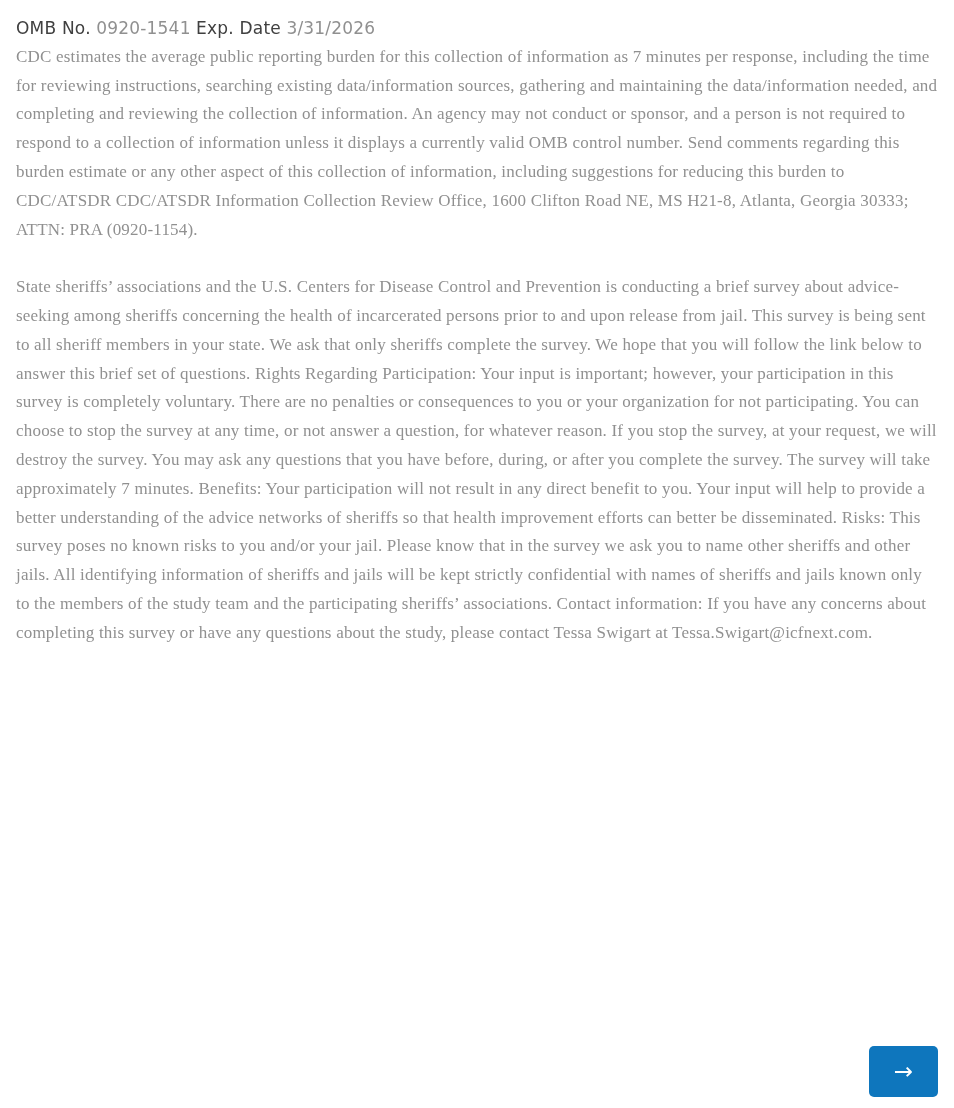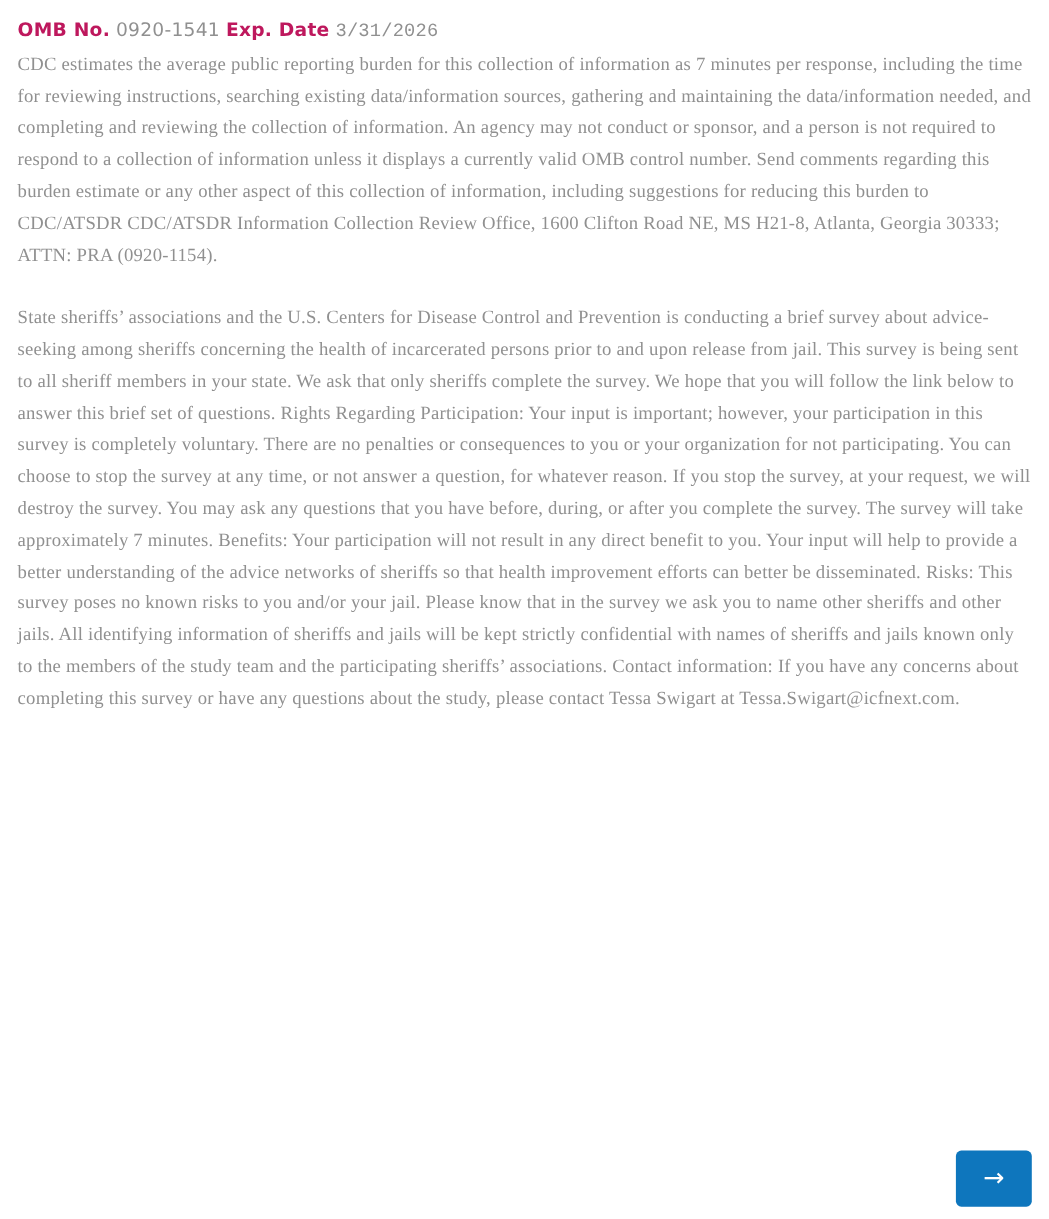--- a/index.html
+++ b/index.html
@@ -20,25 +20,25 @@
     padding: 14px 14px 0 16px;
     width: 954px;
   }
   .omb-line, .body-text {
     font-size: 17px;
     line-height: 28.8px;
     letter-spacing: 0.2px;
     color: #909090;
   }
   .omb-line .bold {
-    font-weight: 700;
-    color: #be185d;
+    font-weight: 400;
+    color: #404040;
   }
   .omb-line span { margin-right: 0.32em; }
-  .omb-line span:last-child { margin-right: 0; font-family: Liberation Mono, monospace; }
+  .omb-line span:last-child { margin-right: 0; }
   .body-text { margin: 0 0 28.8px 0; font-family: Liberation Serif, serif; }
   .body-text:first-of-type { margin-top: 0; }
   .next-button {
     position: absolute;
     top: 1046px;
     left: 869px;
     width: 69px;
     height: 51px;
     border: none;
     border-radius: 5px;

